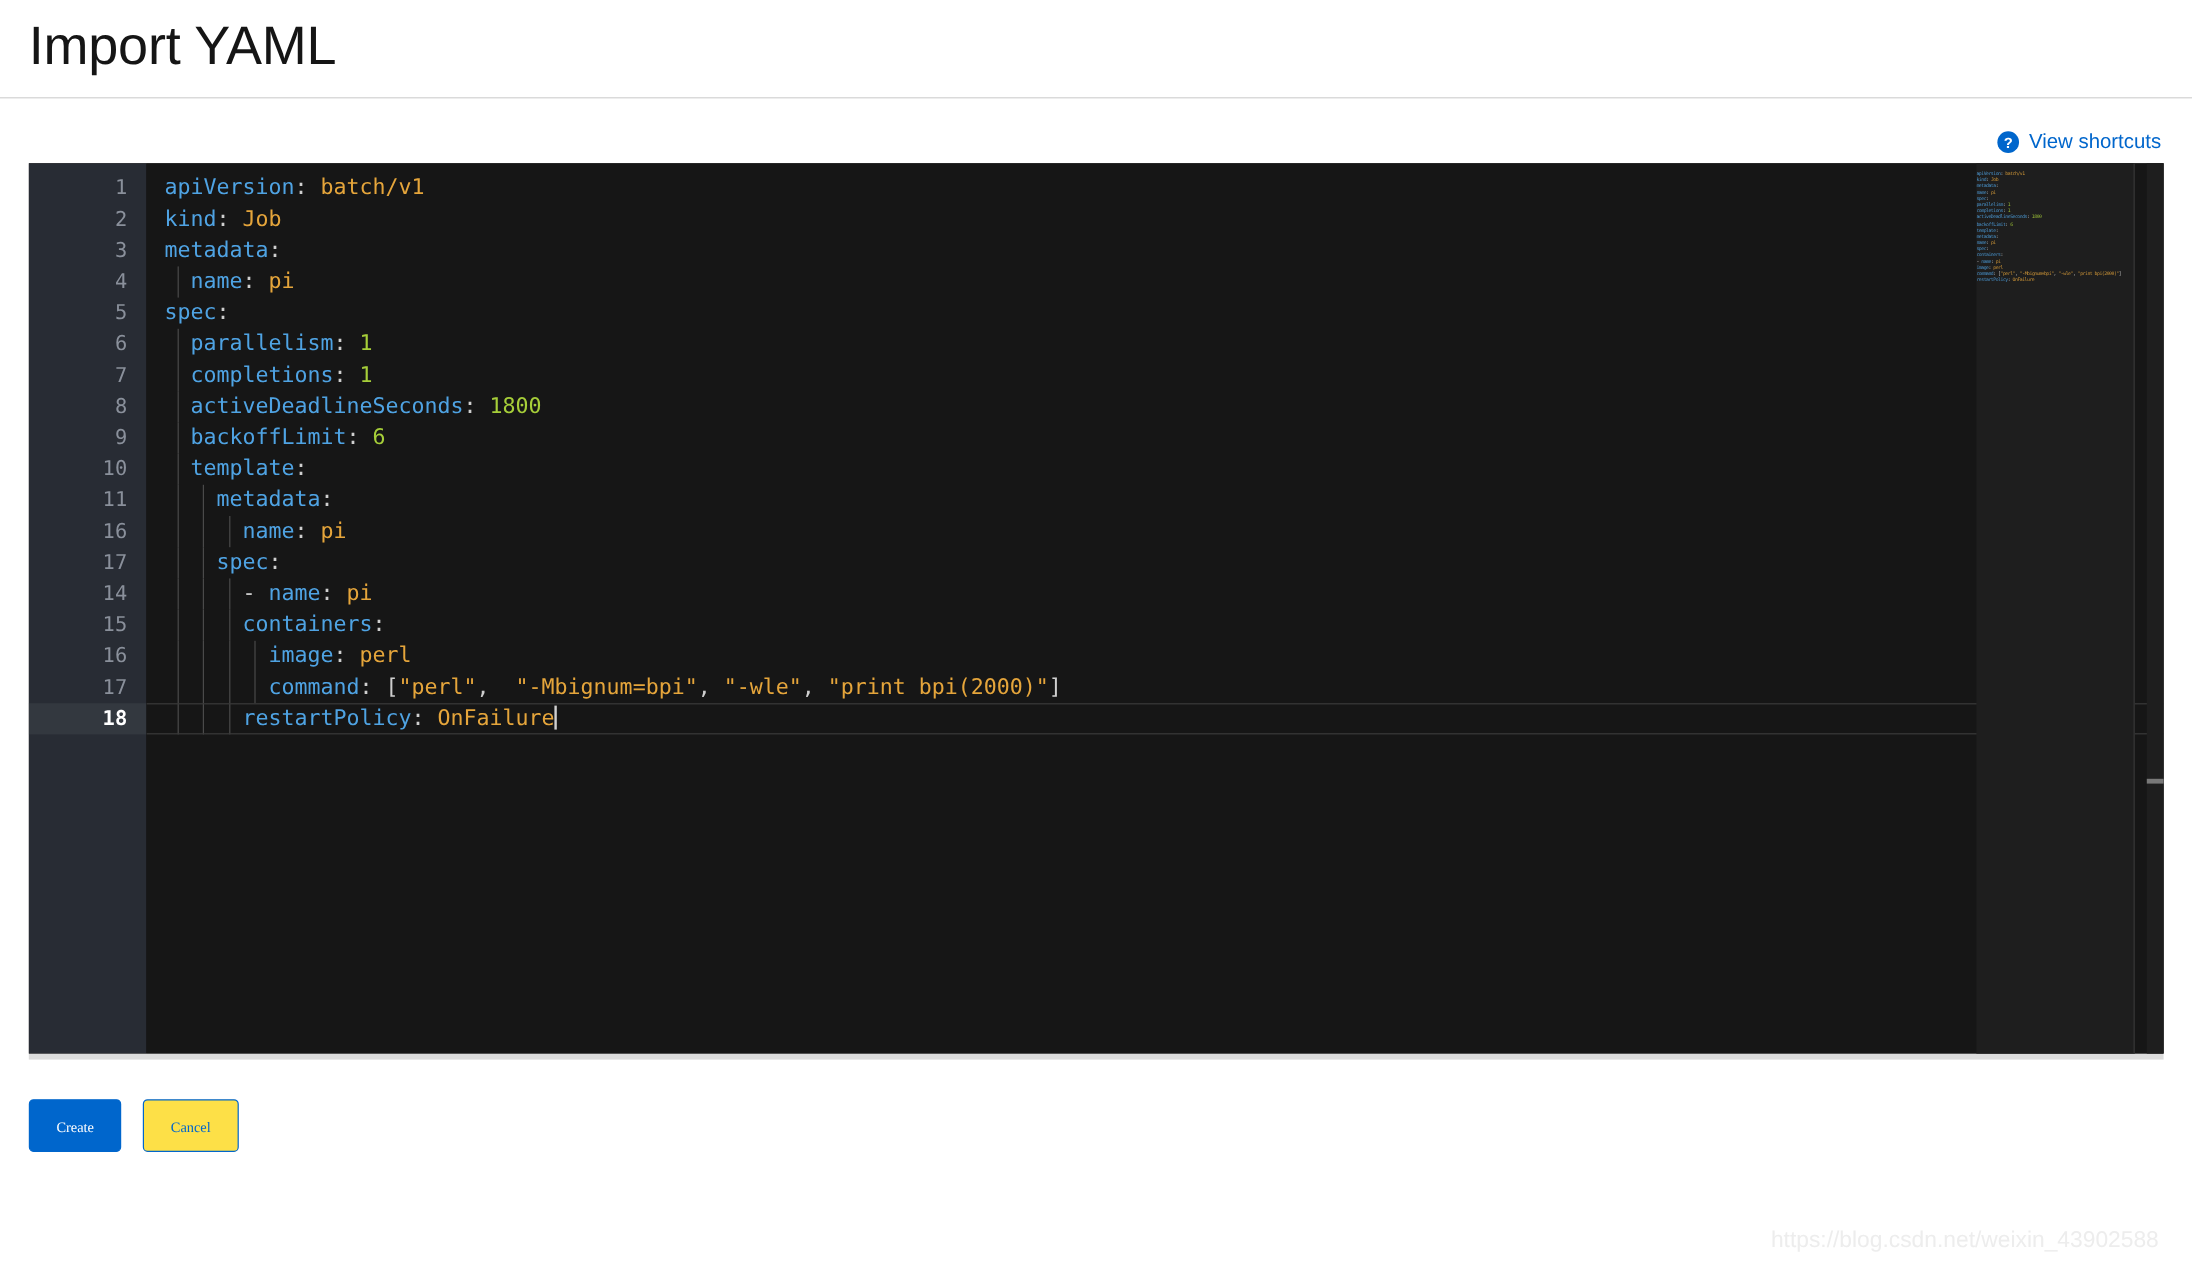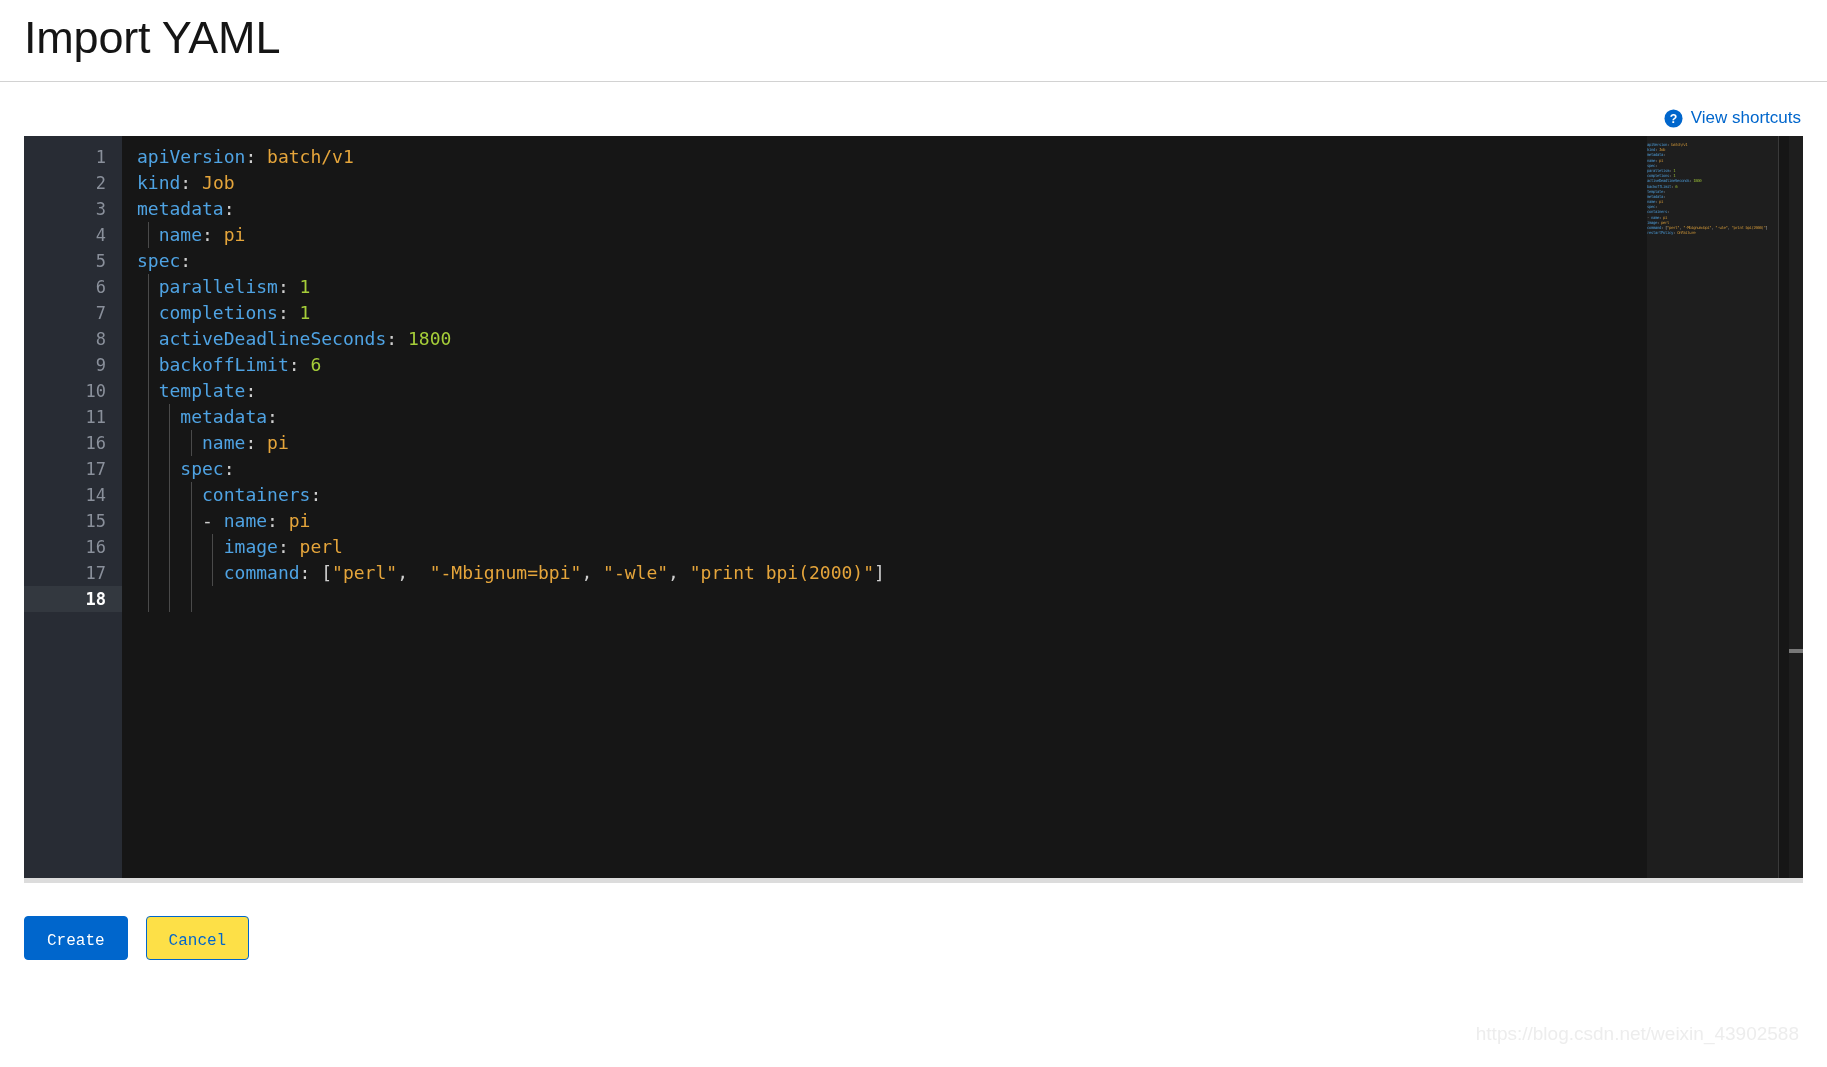--- a/index.html
+++ b/index.html
@@ -190,22 +190,22 @@
   }
 
   
   .footer {
     padding: 33px 24px 0 24px;
     display: flex;
     align-items: center;
     gap: 18px;
   }
   .btn {
-    font-family: Liberation Mono, monospace;
-    font-size: 16px;
+    font-family: Liberation Serif, serif;
+    font-size: 12px;
     line-height: 1;
     border-radius: 4px;
     padding: 16px 22px;
     height: 44px;
     cursor: pointer;
     border: 1px solid transparent;
   }
   .btn-primary {
     background: #0066cc;
     color: #ffffff;
@@ -310,24 +310,25 @@
           <div class="code-line">  <span class="tok-key">name</span><span class="tok-punct">:</span> <span class="tok-str">pi</span></div>
           <div class="code-line"><span class="tok-key">spec</span><span class="tok-punct">:</span></div>
           <div class="code-line">  <span class="tok-key">parallelism</span><span class="tok-punct">:</span> <span class="tok-num">1</span></div>
           <div class="code-line">  <span class="tok-key">completions</span><span class="tok-punct">:</span> <span class="tok-num">1</span></div>
           <div class="code-line">  <span class="tok-key">activeDeadlineSeconds</span><span class="tok-punct">:</span> <span class="tok-num">1800</span></div>
           <div class="code-line">  <span class="tok-key">backoffLimit</span><span class="tok-punct">:</span> <span class="tok-num">6</span></div>
           <div class="code-line">  <span class="tok-key">template</span><span class="tok-punct">:</span></div>
           <div class="code-line">    <span class="tok-key">metadata</span><span class="tok-punct">:</span></div>
           <div class="code-line">      <span class="tok-key">name</span><span class="tok-punct">:</span> <span class="tok-str">pi</span></div>
           <div class="code-line">    <span class="tok-key">spec</span><span class="tok-punct">:</span></div>
+          <div class="code-line">      <span class="tok-punct">- </span><span class="tok-key">name</span><span class="tok-punct">:</span> <span class="tok-str">pi</span></div>
           <div class="code-line">      <span class="tok-key">containers</span><span class="tok-punct">:</span></div>
-          <div class="code-line">      <span class="tok-punct">- </span><span class="tok-key">name</span><span class="tok-punct">:</span> <span class="tok-str">pi</span></div>
           <div class="code-line">        <span class="tok-key">image</span><span class="tok-punct">:</span> <span class="tok-str">perl</span></div>
           <div class="code-line">        <span class="tok-key">command</span><span class="tok-punct">:</span> <span class="tok-punct">[</span><span class="tok-str">"perl"</span><span class="tok-punct">,</span>  <span class="tok-str">"-Mbignum=bpi"</span><span class="tok-punct">,</span> <span class="tok-str">"-wle"</span><span class="tok-punct">,</span> <span class="tok-str">"print bpi(2000)"</span><span class="tok-punct">]</span></div>
+          <div class="code-line active-line">      <span class="tok-key">restartPolicy</span><span class="tok-punct">:</span> <span class="tok-str">OnFailure</span><span class="cursor"></span></div>
         </div>
     </div>
   </div>
 
   <div class="minimap">
     <div id="minimap-lines">
         <div class="mini-line"><span class="tok-key">apiVersion</span><span class="tok-punct">:</span> <span class="tok-str">batch/v</span><span class="tok-str">1</span></div>
         <div class="mini-line"><span class="tok-key">kind</span><span class="tok-punct">:</span> <span class="tok-str">Job</span></div>
         <div class="mini-line"><span class="tok-key">metadata</span><span class="tok-punct">:</span></div>
         <div class="mini-line">  <span class="tok-key">name</span><span class="tok-punct">:</span> <span class="tok-str">pi</span></div>

